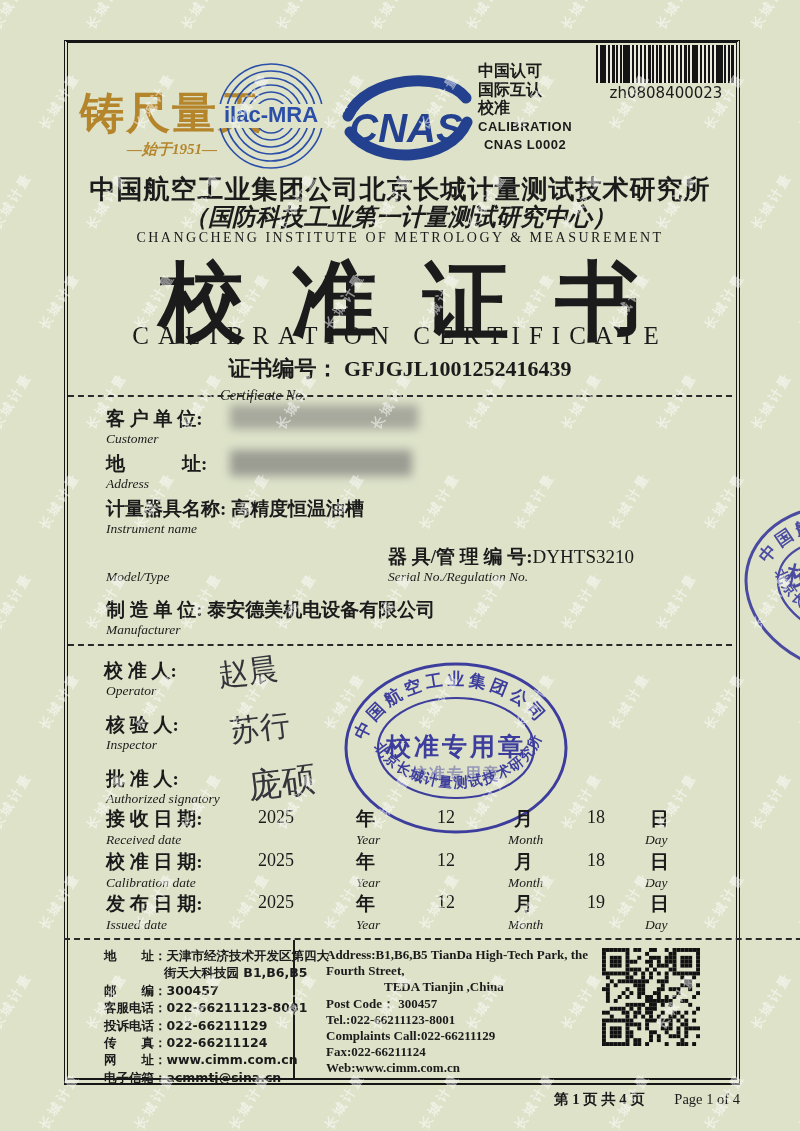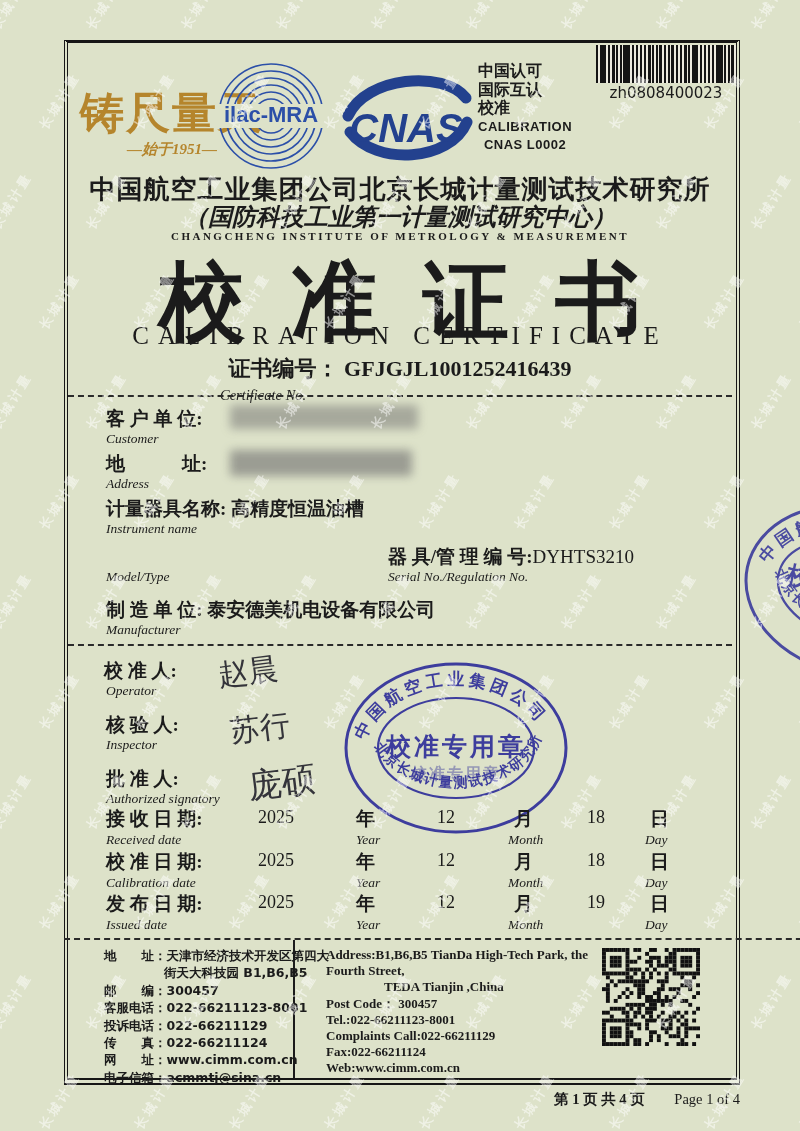--- a/index.html
+++ b/index.html
@@ -29,21 +29,21 @@
       repeating-linear-gradient(90deg,#141414 0 2px,transparent 2px 4px),
       repeating-linear-gradient(90deg,#141414 0 1px,transparent 1px 9px),
       repeating-linear-gradient(90deg,transparent 0 6px,#141414 6px 9px,transparent 9px 23px);}
   .barcode-num{position:absolute;left:596px;top:84px;width:140px;text-align:center;
     font-size:15px;font-family:"DejaVu Sans",sans-serif;}
   .inst1{position:absolute;left:68px;top:172px;width:664px;text-align:center;
     font-weight:700;font-size:26px;letter-spacing:1px;}
   .inst2{position:absolute;left:68px;top:201px;width:664px;text-align:center;
     font-weight:700;font-size:24px;font-style:italic;}
   .inst3{position:absolute;left:68px;top:230px;width:664px;text-align:center;
-    font-weight:700;font-size:11px;letter-spacing:2.5px;}
+    font-weight:400;font-size:14px;letter-spacing:2.5px;}
   .title-cn{position:absolute;left:68px;top:244px;width:664px;text-align:center;
     font-weight:900;font-size:86px;letter-spacing:46px;text-indent:46px;
     font-family:"DejaVu Serif",serif;}
   .title-en{position:absolute;left:68px;top:322px;width:664px;text-align:center;
     font-size:25px;letter-spacing:9px;}
   .certno{position:absolute;left:68px;top:354px;width:664px;text-align:center;}
   .certno .row{font-weight:700;font-size:22px;}
   .certno .sub{display:block;width:360px;margin:3px auto 0;text-align:left;
     font-style:italic;font-size:14.5px;font-weight:400;}
   

